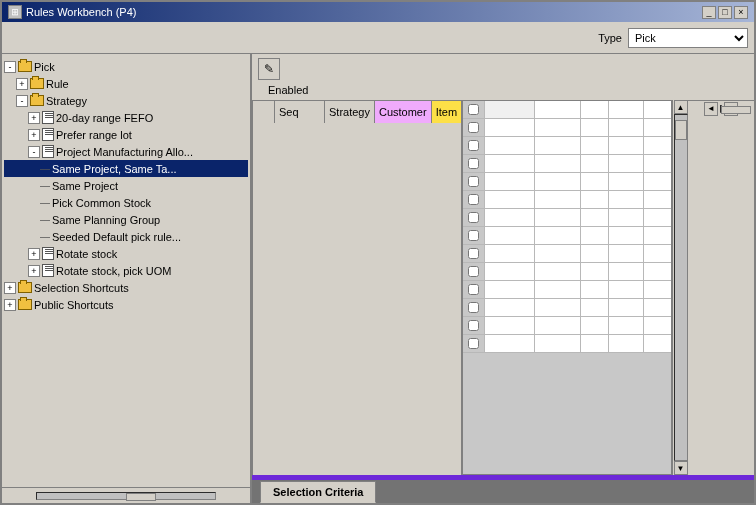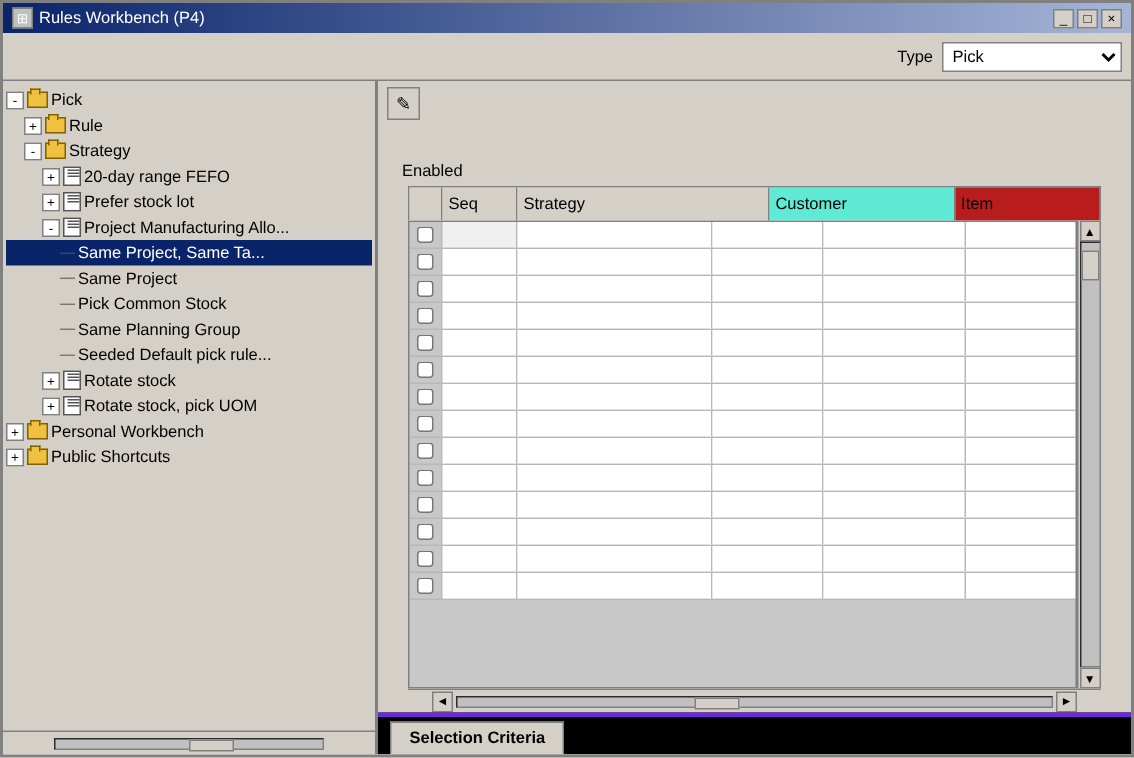--- a/index.html
+++ b/index.html
@@ -272,31 +272,31 @@
       background: #d4d0c8;
       display: flex;
       align-items: center;
       padding: 0 4px;
       font-size: 11px;
     }
     .grid-col-customer {
       flex: 1.3;
       border-right: 1px solid #808080;
       height: 22px;
-      background: #5eead4;
+      background: #f0abfc;
       display: flex;
       align-items: center;
       padding: 0 4px;
       font-size: 11px;
       text-align: right;
     }
     .grid-col-item {
       flex: 1;
       height: 22px;
-      background: #b91c1c;
+      background: #fde047;
       display: flex;
       align-items: center;
       padding: 0 4px;
       font-size: 11px;
     }
     .grid-body {
       flex: 1;
       overflow-y: auto;
       border: 1px solid #808080;
       background: #c8c8c8;
@@ -448,22 +448,22 @@
       border: 1px solid #808080;
       position: absolute;
       top: 5px;
       left: 0;
     }
     .bottom-tabs {
       height: 28px;
       display: flex;
       align-items: flex-end;
       padding-left: 8px;
-      background: #000000;
-      border-top: 3px solid #6d28d9;
+      background: #737373;
+      border-top: 5px solid #6d28d9;
     }
     .tab {
       padding: 3px 12px;
       background: #d4d0c8;
       border: 1px solid #808080;
       border-bottom: none;
       font-size: 11px;
       cursor: pointer;
       height: 22px;
       display: flex;
@@ -532,21 +532,21 @@
           <span class="tree-expander">+</span>
           <span class="doc-icon"></span>
           <span class="tree-label">20-day range FEFO</span>
         </div>
 
         <div class="tree-item">
           <span class="tree-indent"></span>
           <span class="tree-indent"></span>
           <span class="tree-expander">+</span>
           <span class="doc-icon"></span>
-          <span class="tree-label">Prefer stock lot</span>
+          <span class="tree-label">Prefer range lot</span>
         </div>
 
         <div class="tree-item">
           <span class="tree-indent"></span>
           <span class="tree-indent"></span>
           <span class="tree-expander">-</span>
           <span class="doc-icon"></span>
           <span class="tree-label">Project Manufacturing Allo...</span>
         </div>
 
@@ -602,21 +602,21 @@
           <span class="tree-indent"></span>
           <span class="tree-indent"></span>
           <span class="tree-expander">+</span>
           <span class="doc-icon"></span>
           <span class="tree-label">Rotate stock, pick UOM</span>
         </div>
 
         <div class="tree-item">
           <span class="tree-expander">+</span>
           <span class="folder-icon"></span>
-          <span class="tree-label">Personal Workbench</span>
+          <span class="tree-label">Selection Shortcuts</span>
         </div>
 
         <div class="tree-item">
           <span class="tree-expander">+</span>
           <span class="folder-icon"></span>
           <span class="tree-label">Public Shortcuts</span>
         </div>
 
       </div>
 
@@ -626,25 +626,25 @@
         </div>
       </div>
     </div>
 
     <div class="right-panel">
 
       <div class="right-toolbar">
         <div class="edit-icon-btn">✎</div>
       </div>
 
-      <div style="padding: 0 8px 4px 8px; margin-top: 24px;">
+      <div style="padding: 0 8px 4px 8px;">
         <span class="enabled-label">Enabled</span>
       </div>
 
-      <div style="flex:1; display:flex; flex-direction:column; overflow:hidden; margin:0 20px;">
+      <div style="flex:1; display:flex; flex-direction:row; overflow:hidden; margin:0 0;">
 
         <div class="grid-header">
           <div class="grid-col-checkbox"></div>
           <div class="grid-col-seq">
             <span>Seq</span>
           </div>
           <div class="grid-col-strategy">
             <span>Strategy</span>
           </div>
           <div class="grid-col-customer">

